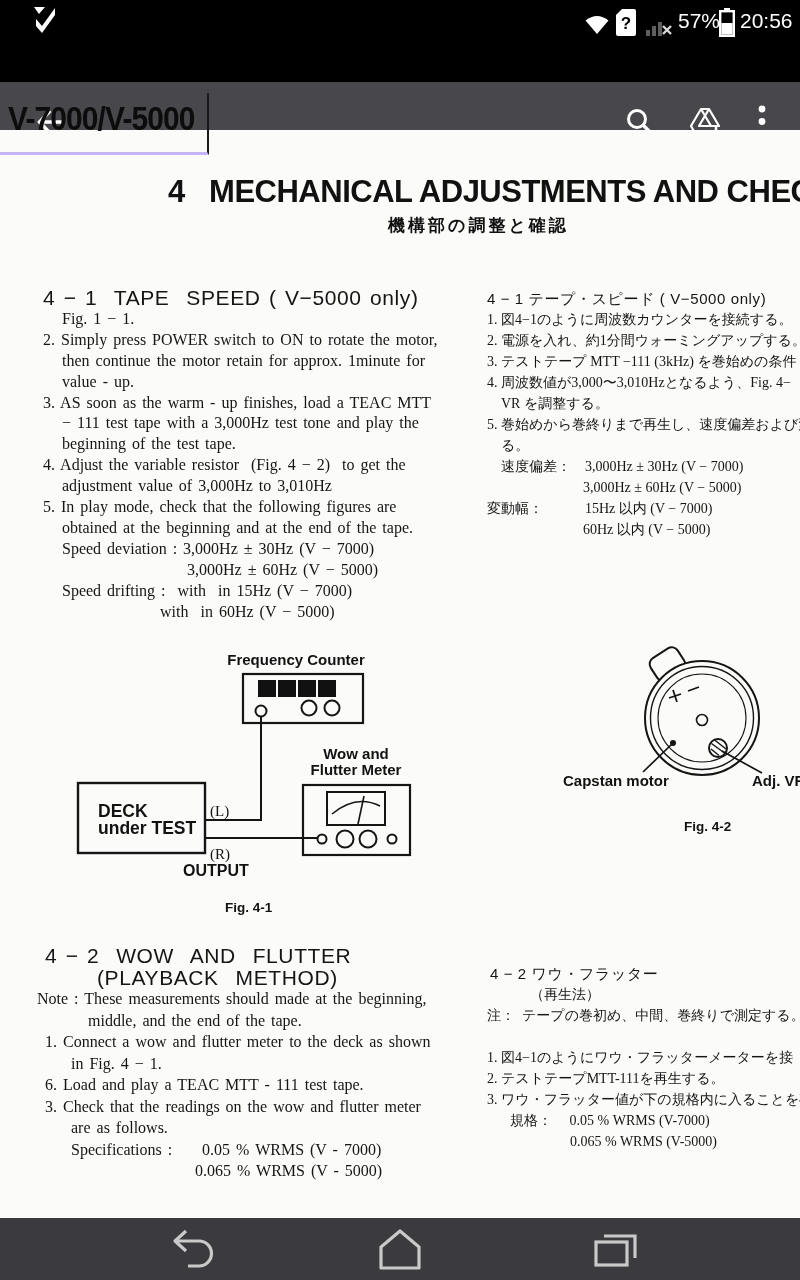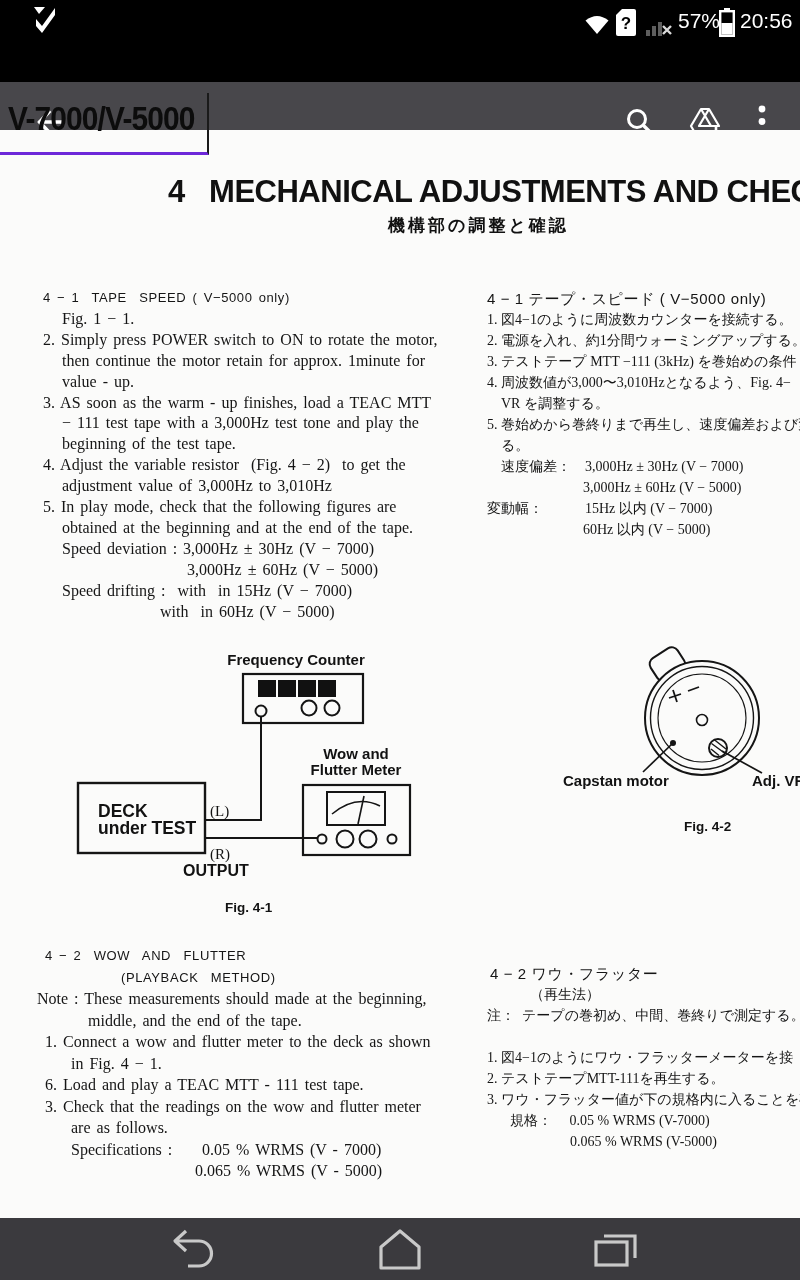--- a/index.html
+++ b/index.html
@@ -8,42 +8,42 @@
   
   .status-bar{position:absolute;left:0;top:0;width:800px;height:50px;background:#000;}
   .status-bar .txt{position:absolute;color:#fff;font-size:21px;top:9px;}
   
   .app-bar{position:absolute;left:0;top:50px;width:800px;height:80px;background:#48474b;margin-top:32px;}
   .app-title{position:absolute;left:107px;top:63px;color:#fff;font-size:29px;white-space:pre;}
   .icon-btn{position:absolute;top:0;height:80px;display:flex;align-items:center;justify-content:center;}
   
   .page{position:absolute;left:0;top:130px;width:800px;height:1088px;background:#fbfbfa;overflow:hidden;color:#151515;}
   .v-header{position:absolute;left:0;top:93px;width:207px;height:59px;
-            border-right:2px solid #1a1a1a;border-bottom:3px solid #6d28d9;z-index:5;text-align:right;}
+            border-right:2px solid #1a1a1a;border-bottom:3px solid #c4b5fd;z-index:5;text-align:right;}
   .v-header span{position:absolute;left:8px;top:6px;font-size:34px;font-weight:bold;color:#0c0c0c;
                  letter-spacing:-1px;transform:scaleX(.88);transform-origin:left;display:inline-block;white-space:pre;}
   .doc-title{position:absolute;left:168px;top:44px;font-size:31px;font-weight:bold;color:#111;
              letter-spacing:-.5px;white-space:pre;}
   .doc-subtitle{position:absolute;left:388px;top:84px;font-size:17px;font-weight:bold;color:#111;letter-spacing:3px;white-space:pre;}
   
   .col{position:absolute;}
   .col .ln{white-space:pre;}
   .col-en-top{left:40px;top:158px;width:432px;}
   .col-en-top .ln{font:16px/20.9px "Liberation Serif",serif;word-spacing:2px;min-height:20.9px;}
   .col-jp-top{left:487px;top:158px;width:320px;}
   .col-jp-top .ln{font:14px/21px "Liberation Serif",serif;min-height:21px;}
   .col-en-bot{left:37px;top:815px;width:440px;}
   .col-en-bot .ln{font:16px/21.5px "Liberation Serif",serif;word-spacing:2px;min-height:21.5px;}
   .col-jp-bot{left:487px;top:833px;width:320px;}
   .col-jp-bot .ln{font:14px/21px "Liberation Serif",serif;min-height:21px;}
-  .ln.sec{font-family:"Liberation Sans",sans-serif;letter-spacing:.6px;font-size:13px;}
+  .ln.sec{font-family:"Liberation Sans",sans-serif;letter-spacing:.6px;font-size:21px;}
   .col-jp-top .ln.sec,.col-jp-bot .ln.sec{font-size:15px;}
   .ml0{margin-left:0}.ml3{margin-left:3px}.ml8{margin-left:8px}.ml14{margin-left:14px}
   .ml22{margin-left:22px}.ml23{margin-left:23px}.ml31{margin-left:34px}.ml43{margin-left:43px}
-  .ml51{margin-left:51px}.ml60{margin-left:84px}.ml83{margin-left:83px}.ml96{margin-left:96px}
+  .ml51{margin-left:51px}.ml60{margin-left:60px}.ml83{margin-left:83px}.ml96{margin-left:96px}
   .ml142{margin-left:120px}.ml147{margin-left:147px}.ml158{margin-left:158px}
   
   .fig{position:absolute;}
   .fig text{fill:#121212;}
   .fig .lbl{font-family:"Liberation Sans",sans-serif;font-weight:600;font-size:15px;}
   .fig .big{font-family:"Liberation Sans",sans-serif;font-weight:bold;font-size:17.5px;}
   .fig .ch{font-family:"Liberation Serif",serif;font-size:15px;}
   .fig .out{font-family:"Liberation Sans",sans-serif;font-weight:bold;font-size:16px;}
   .fig .cap{font-family:"Liberation Sans",sans-serif;font-weight:bold;font-size:13.5px;}
   

